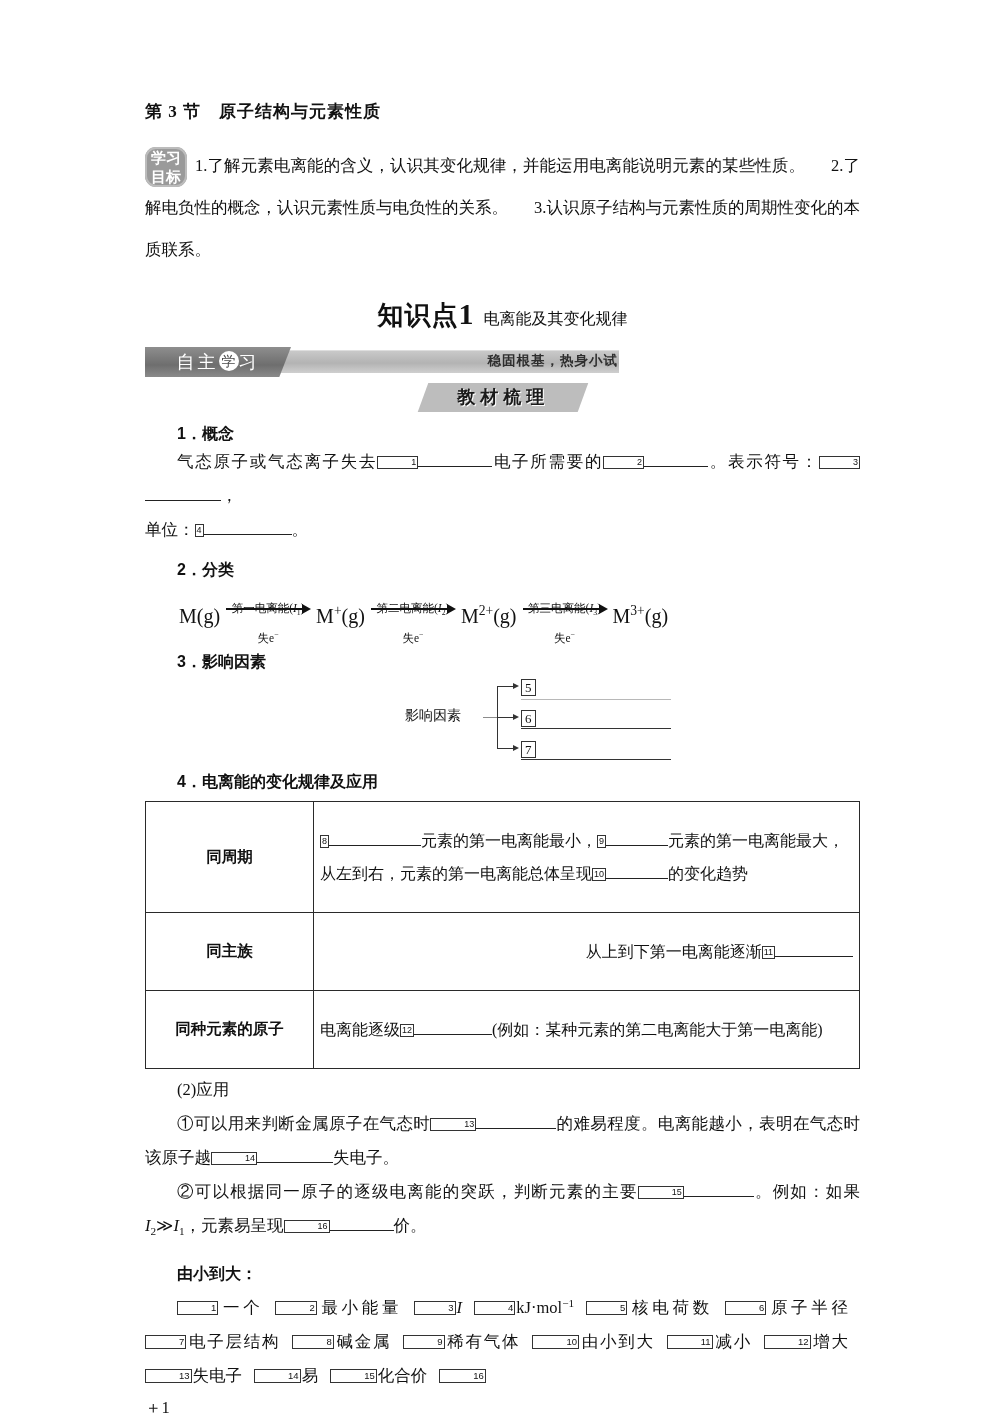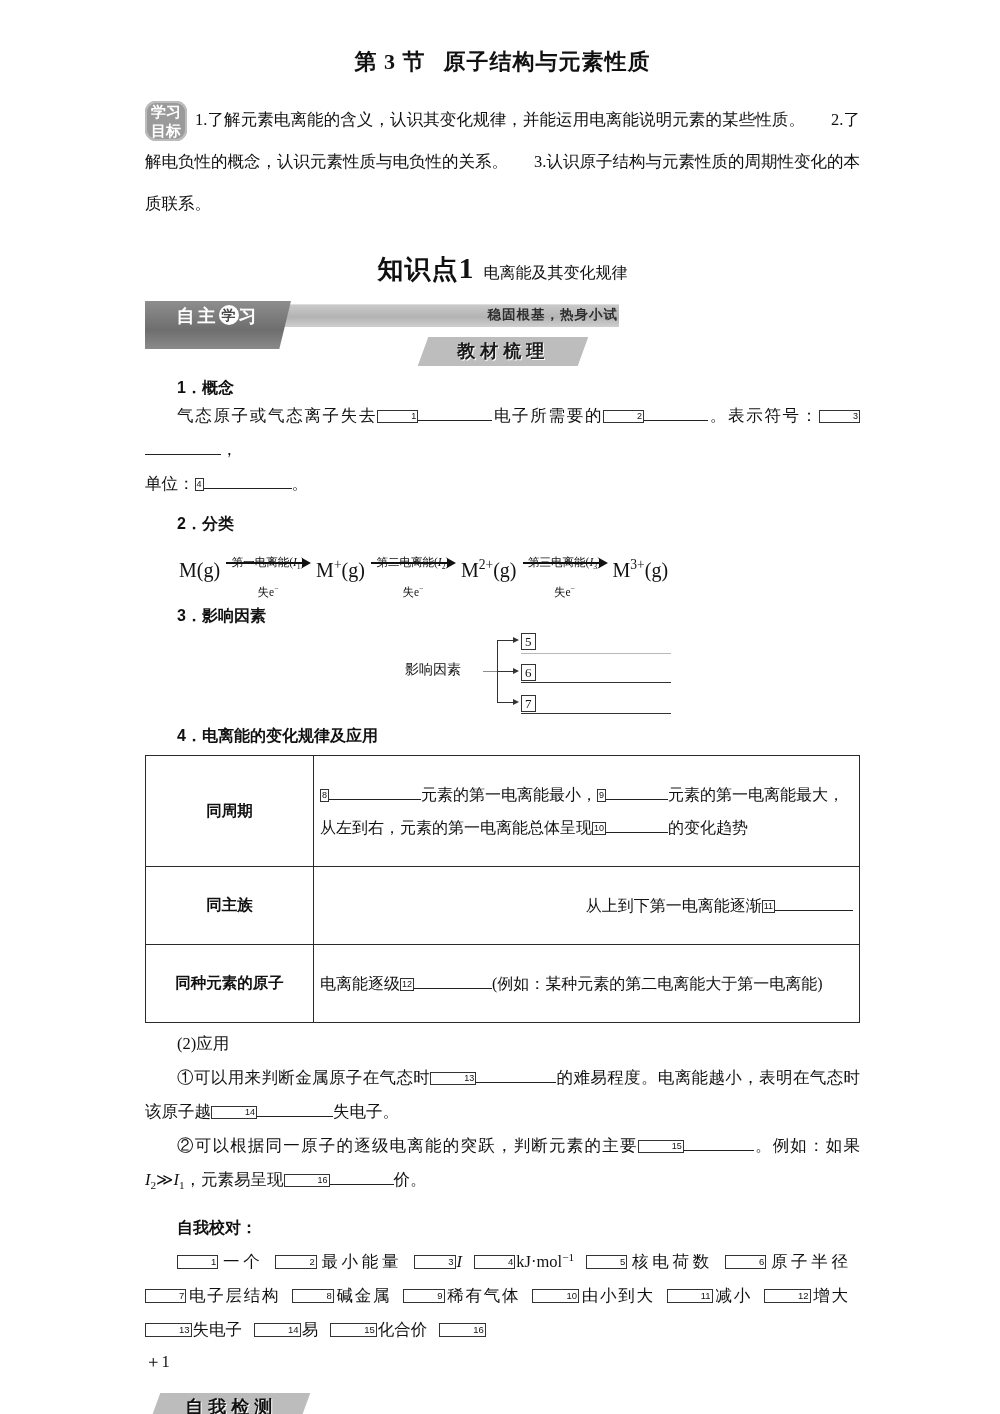--- a/index.html
+++ b/index.html
@@ -20,25 +20,24 @@
   }
   .content {
     position: absolute;
     left: 145px;
     top: 0;
     width: 715px;
   }
 
   
   .sec-title {
-    text-align: center;
-    font-size: 22px;
+    font-size: 17px;
     font-weight: 600;
     letter-spacing: 1px;
-    margin-top: 47px;
+    margin-top: 100px;
   }
   .sec-title .gap { display:inline-block; width: 18px; }
 
   
   .goal-row {
     margin-top: 22px;
     line-height: 42px;
     font-size: 16.5px;
     text-align: justify;
   }
@@ -97,25 +96,25 @@
     width: 448px;
     height: 22px;
     background: linear-gradient(to bottom,#c9c9c9,#b3b3b3 55%,#cfcfcf);
     border-top: 1px solid #dedede;
   }
   .banner-left {
     position: absolute;
     left: 0px;
     top: 0px;
     width: 146px;
-    height: 48px;
+    height: 30px;
     background: linear-gradient(to bottom,#8e8e8e,#6e6e6e 60%,#8a8a8a);
     color: #ffffff;
     font-family: "Liberation Sans", sans-serif;
-    font-weight: 700;
+    font-weight: 400;
     font-size: 18px;
     line-height: 30px;
     text-align: center;
     letter-spacing: 3px;
     clip-path: polygon(0 0, 100% 0, 92% 100%, 0 100%);
   }
   .banner-left .circ {
     display: inline-block;
     width: 20px;
     height: 20px;
@@ -469,21 +468,21 @@
       </table>
 
     <div class="p ind" style="margin-top:4px">(2)应用</div>
     <div class="p ind">
       <span>①可以用来判断金属原子在气态时</span><span class="bnum">13</span><span class="blank" style="width:80px"></span><span>的难易程度。电离能越小，表明在气态时该原子越</span><span class="bnum">14</span><span class="blank" style="width:76px"></span><span>失电子。</span>
     </div>
     <div class="p ind">
       <span>②可以根据同一原子的逐级电离能的突跃，判断元素的主要</span><span class="bnum">15</span><span class="blank" style="width:70px"></span><span>。例如：如果</span> <span><span class="ital">I</span><span class="sub">2</span>≫<span class="ital">I</span><span class="sub">1</span></span><span>，元素易呈现</span><span class="bnum">16</span><span class="blank" style="width:64px"></span><span>价。</span>
     </div>
 
-    <div class="ans-title">自我校对：</div>
+    <div class="ans-title">由小到大：</div>
     <div class="ans">
       <span class="item"><span class="cnum">1</span><span>一个</span></span><span class="item"><span class="cnum">2</span><span>最小能量</span></span><span class="item"><span class="cnum">3</span><span class="ital">I</span></span><span class="item"><span class="cnum">4</span>kJ·mol<span class="sup">−1</span></span><span class="item"><span class="cnum">5</span><span>核电荷数</span></span><span class="item"><span class="cnum">6</span><span>原子半径</span></span><span class="item"><span class="cnum">7</span><span>电子层结构</span></span><span class="item"><span class="cnum">8</span><span>碱金属</span></span><span class="item"><span class="cnum">9</span><span>稀有气体</span></span><span class="item"><span class="cnum">10</span><span>由小到大</span></span><span class="item"><span class="cnum">11</span><span>减小</span></span><span class="item"><span class="cnum">12</span><span>增大</span></span><span class="item"><span class="cnum">13</span><span>失电子</span></span><span class="item"><span class="cnum">14</span><span>易</span></span><span class="item"><span class="cnum">15</span><span>化合价</span></span><span class="item"><span class="cnum">16</span></span>
     </div>
     <div class="tail">＋1</div>
 
     <div class="bot-banner">
       <span class="bot-shape"><span>自我检测</span></span>
     </div>
 
   </div>

